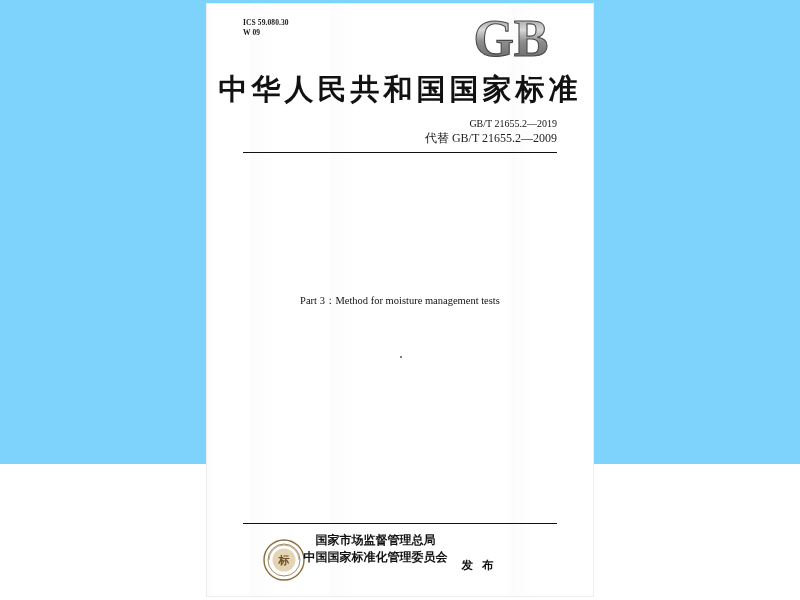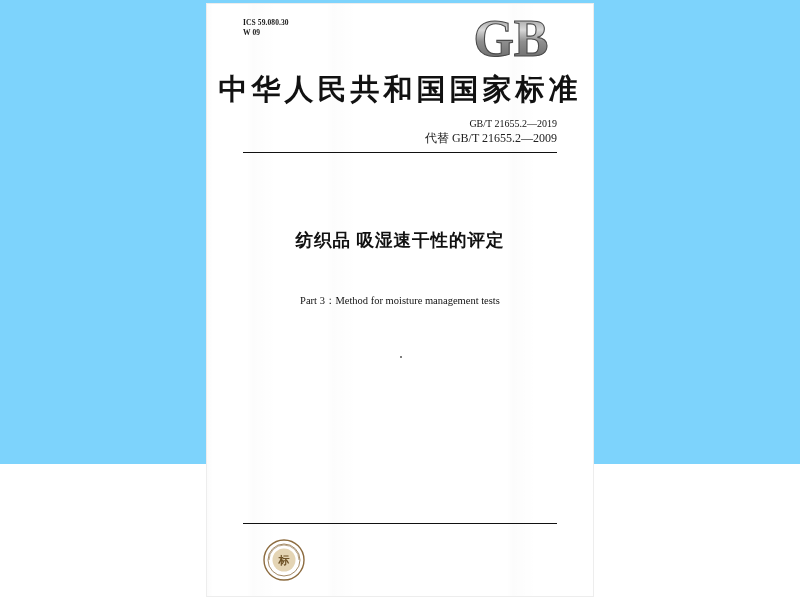--- a/index.html
+++ b/index.html
@@ -221,35 +221,40 @@
     </svg>
 
     <div class="nat-title">中华人民共和国国家标准</div>
 
     <div class="std-no">GB/T 21655.2—2019</div>
     <div class="std-replace">代替 GB/T 21655.2—2009</div>
 
     <div class="rule"></div>
 
     <div class="title-cn">
-      <div class="ln1">纺织品  吸湿速干性的评定</div>
     </div>
 
     <div class="title-en">
       <div>Part 3：Method for moisture management tests</div>
     </div>
 
     <div class="dot"></div>
 
 
     <div class="rule-bottom"></div>
 
     <svg class="emblem" viewBox="0 0 42 42">
       <circle cx="21" cy="21" r="20" fill="none" stroke="#8c6b3f" stroke-width="1.4"></circle>
       <circle cx="21" cy="21" r="16" fill="none" stroke="#8c6b3f" stroke-width="0.8"></circle>
       <circle cx="21" cy="21" r="11.5" fill="#c9a96a" opacity="0.5"></circle>
       <text x="21" y="25" text-anchor="middle" font-family="Liberation Serif, serif" font-size="11" font-weight="bold" fill="#6f5328">标</text>
       <path d="M6 21 A15 15 0 0 1 36 21" fill="none" stroke="#8c6b3f" stroke-width="0.6"></path>
     </svg>
 
+    <div class="issuer">
+      <span class="issuer-lines">
+        <span style="display:block">国家市场监督管理总局</span>
+        <span style="display:block">中国国家标准化管理委员会</span>
+      </span><span class="fabu">发 布</span>
+    </div>
 
   </div>
 </div>
 
 </body></html>

